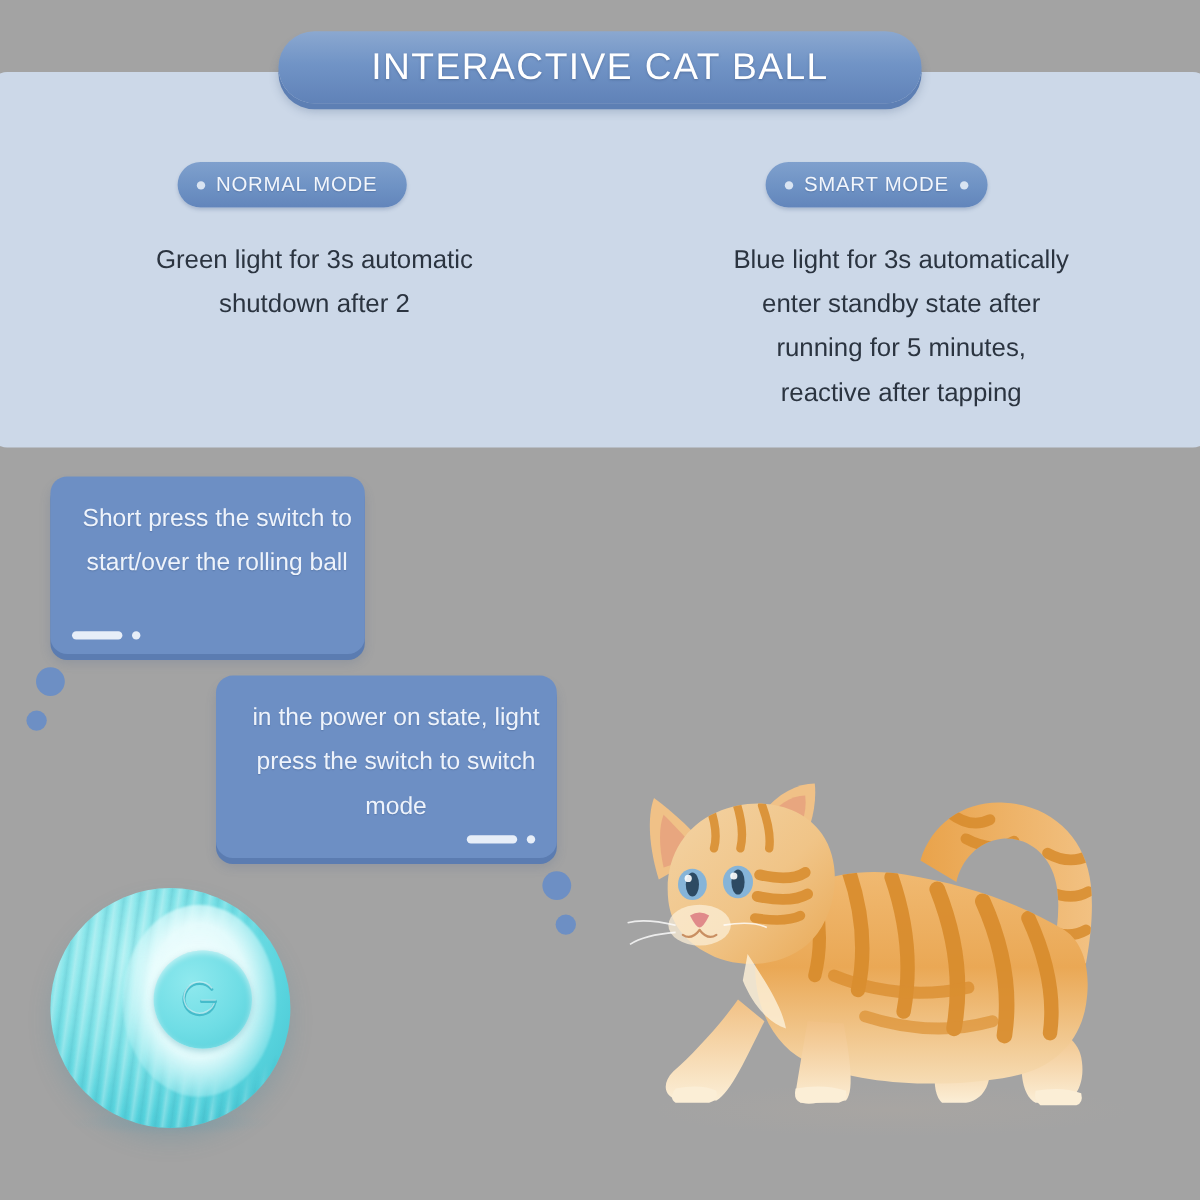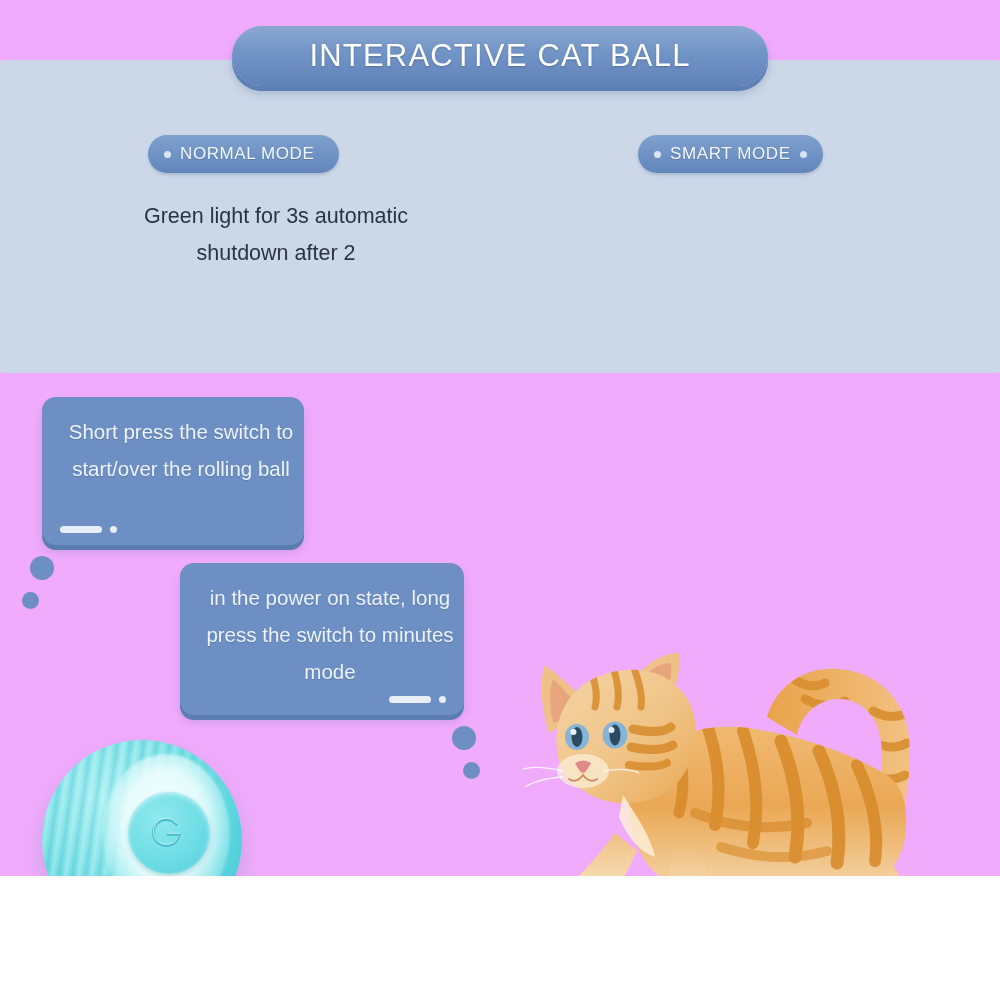--- a/index.html
+++ b/index.html
@@ -7,22 +7,22 @@
     margin: 0;
     padding: 0;
     background: #ffffff;
   }
   body {
     font-family: "Liberation Sans", sans-serif;
   }
   #page {
     position: relative;
     width: 1000px;
-    height: 876px;
-    background: #f0abfc;
+    height: 1000px;
+    background: #a3a3a3;
     overflow: hidden;
   }
 
   
   .info-panel {
     position: absolute;
     left: -8px;
     top: 60px;
     width: 1016px;
     height: 313px;
@@ -86,21 +86,21 @@
   #badge-smart  { left: 638px; top: 135px; }
 
   
   .mode-desc {
     position: absolute;
     text-align: center;
     color: #2b3440;
     font-size: 21.5px;
     line-height: 37px;
   }
-  #desc-normal { left: 76px;  top: 198px; width: 400px; }
+  #desc-normal { left: 62px;  top: 198px; width: 400px; }
   #desc-smart  { left: 545px; top: 198px; width: 412px; }
 
   
   .bubble {
     position: absolute;
     background: #6d8fc4;
     border-radius: 14px;
     box-shadow: 0 5px 0 0 #5b7cb1, 0 7px 9px rgba(70,95,140,.2);
   }
   .bubble .bubble-text {
@@ -247,33 +247,39 @@
     <span class="badge-dot"></span>
     <span class="badge-text">NORMAL MODE</span>
     <span class="badge-dot hidden"></span>
   </div>
 
   <div class="mode-desc" id="desc-normal">
     <div>Green light for 3s automatic</div>
     <div>shutdown after 2</div>
   </div>
 
+  <div class="mode-desc" id="desc-smart">
+    <div>Blue light for 3s automatically</div>
+    <div>enter standby state after</div>
+    <div>running for 5 minutes,</div>
+    <div>reactive after tapping</div>
+  </div>
 
   <div class="bubble" id="bubble-one">
     <span class="bubble-text">Short press the switch to start/over the rolling ball</span>
     <span class="bubble-deco deco-left">
       <span class="deco-bar"></span>
       <span class="deco-dot"></span>
     </span>
   </div>
   <span class="trail-dot" id="dot-a1"></span>
   <span class="trail-dot" id="dot-a2"></span>
 
   <div class="bubble" id="bubble-two">
-    <span class="bubble-text">in the power on state, long press the switch to minutes mode</span>
+    <span class="bubble-text">in the power on state, light press the switch to switch mode</span>
     <span class="bubble-deco deco-right">
       <span class="deco-bar"></span>
       <span class="deco-dot"></span>
     </span>
   </div>
   <span class="trail-dot" id="dot-b1"></span>
   <span class="trail-dot" id="dot-b2"></span>
 
   <div class="ball-wrap">
     <div class="ball-shadow"></div>

